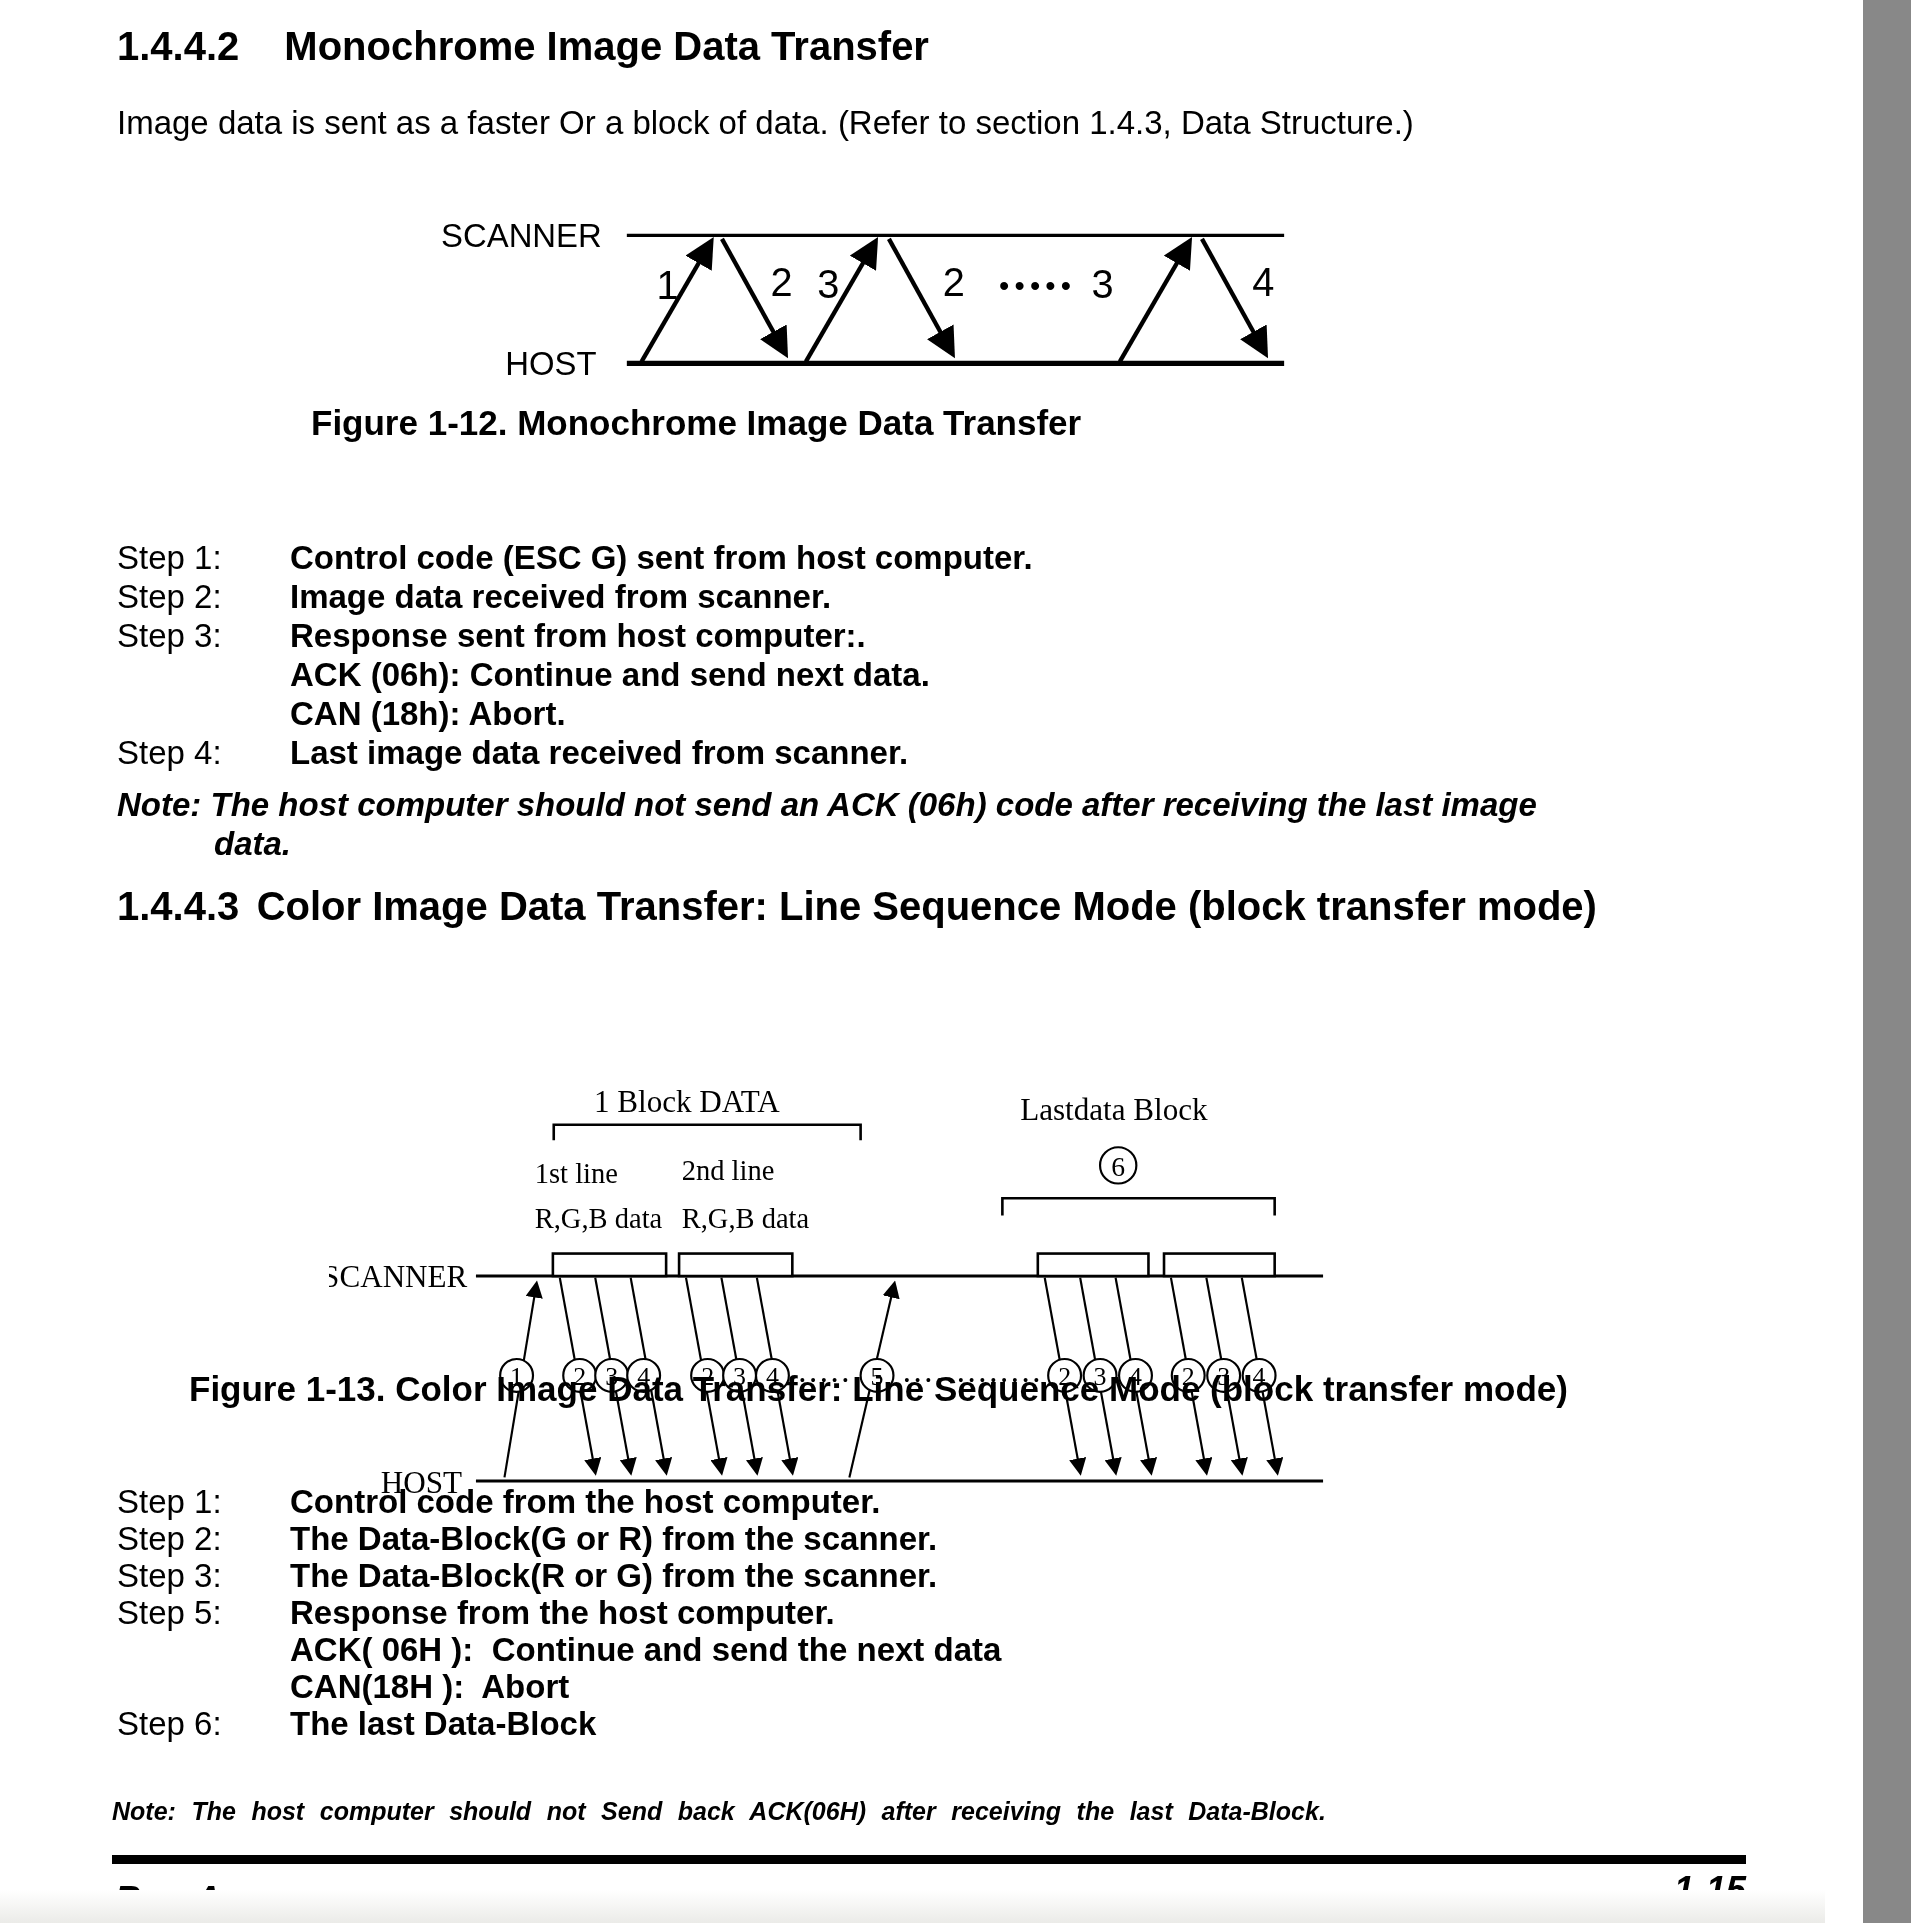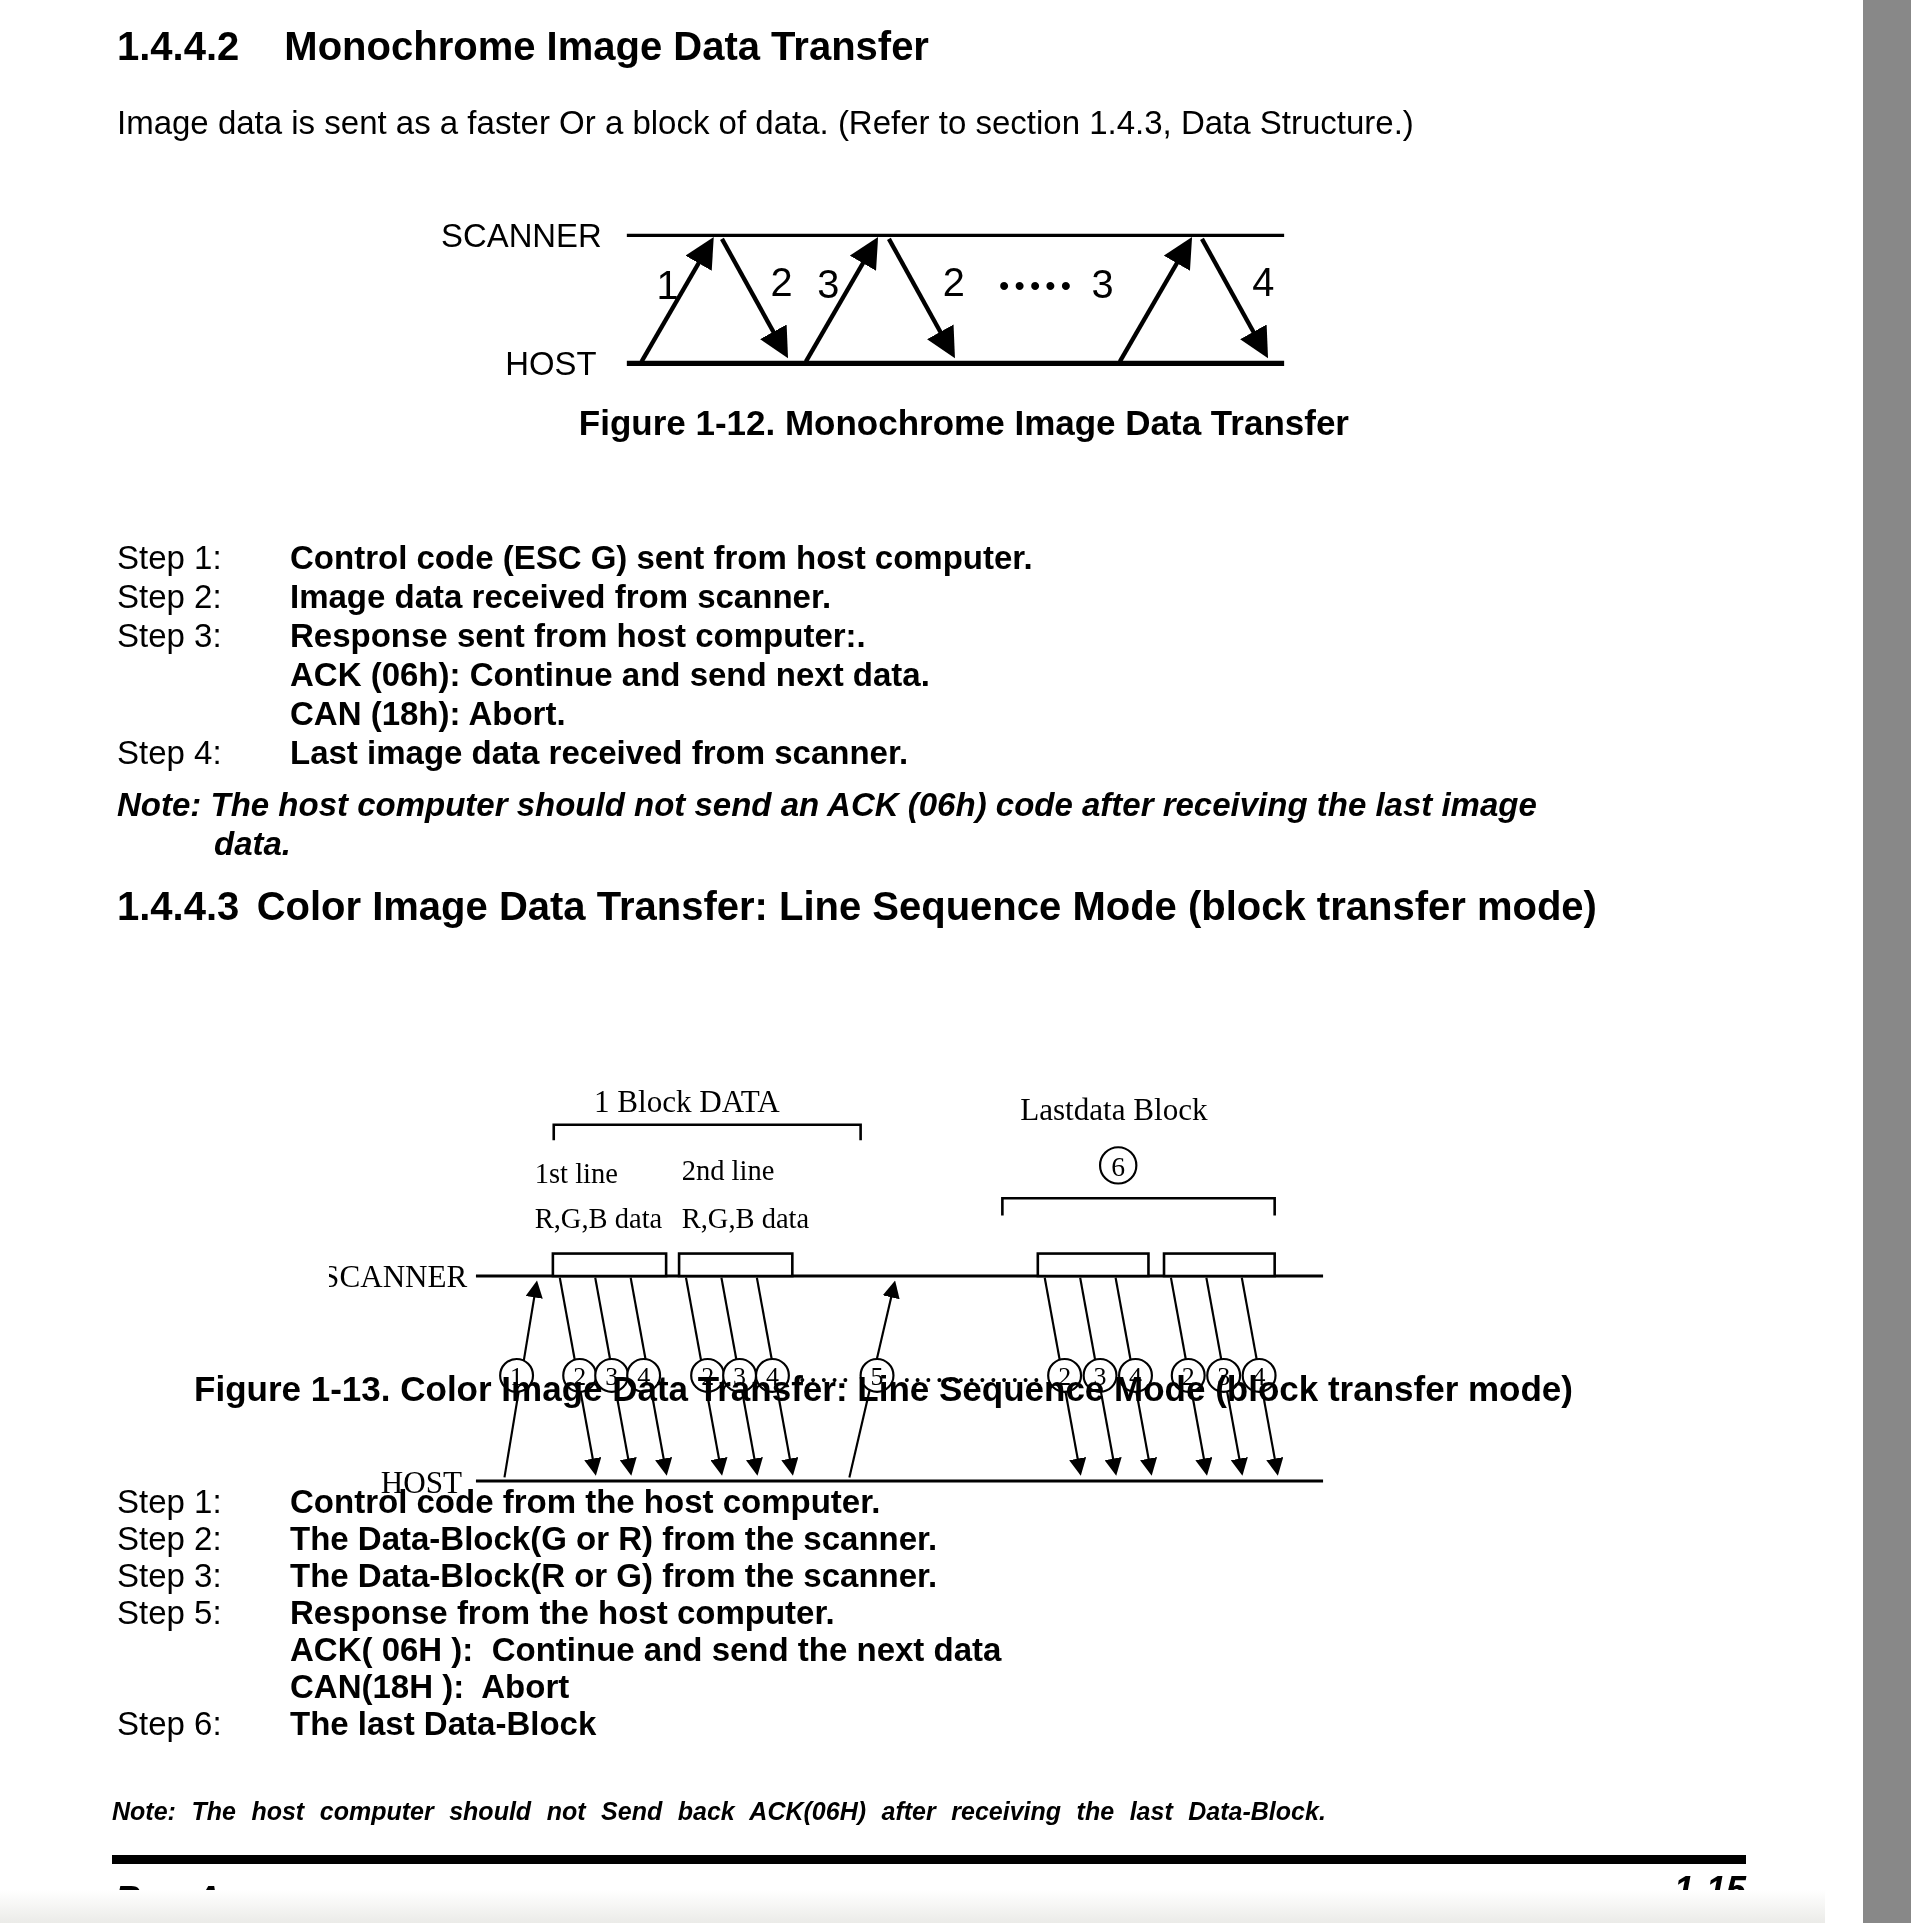--- a/index.html
+++ b/index.html
@@ -5,21 +5,21 @@
   html,body{margin:0;padding:0;background:#888;}
   .page{
     position:relative; width:1863px; height:1923px; background:#ffffff;
     font-family:"Liberation Sans", sans-serif; color:#000; overflow:hidden;
   }
   .abs{position:absolute;}
   .h-sec{font-weight:bold; font-size:40px; letter-spacing:0px; white-space:nowrap;}
   .h-sec .sec-num{display:inline-block;}
   .h-sec .sec-title{display:inline-block;}
   .intro{font-size:33px; white-space:nowrap;}
-  .caption{font-weight:bold; font-size:35px; text-align:right; white-space:nowrap;}
+  .caption{font-weight:bold; font-size:35px; text-align:left; white-space:nowrap;}
   .steps{font-size:33px;}
   .step-row{white-space:pre-wrap;}
   .step-label{display:inline-block; width:173px; vertical-align:top;}
   .step-text{display:inline-block; white-space:pre-wrap;font-weight:bold;}
   .note{font-weight:bold; font-style:italic; font-size:33px; white-space:nowrap;}
   .note .l2{padding-left:97px;}
   .note2{font-weight:bold; font-style:italic; font-size:25px; word-spacing:8.6px; white-space:nowrap;}
   .footer-rule{background:#000; height:8.6px;}
   .footer-rev{font-weight:bold; font-style:italic; font-size:35px;}
   .footer-page{font-weight:bold; font-style:italic; font-size:36px; text-align:right;}

